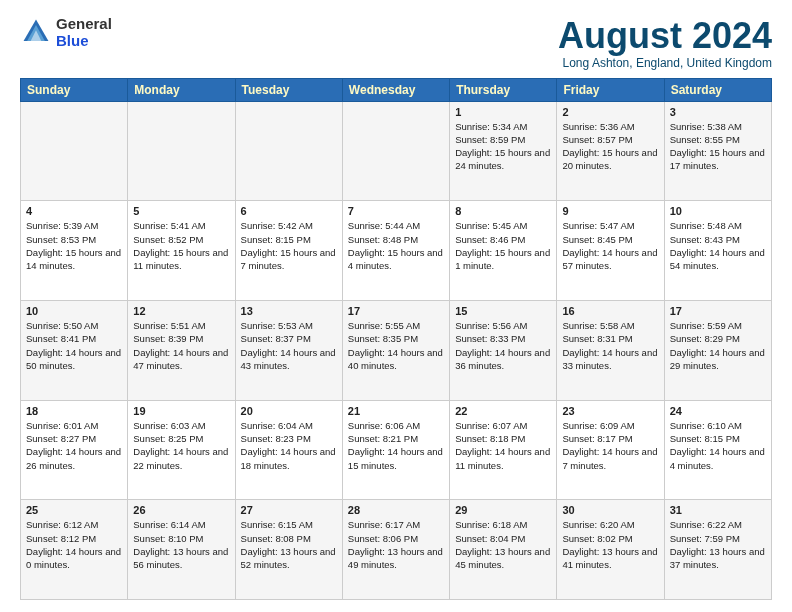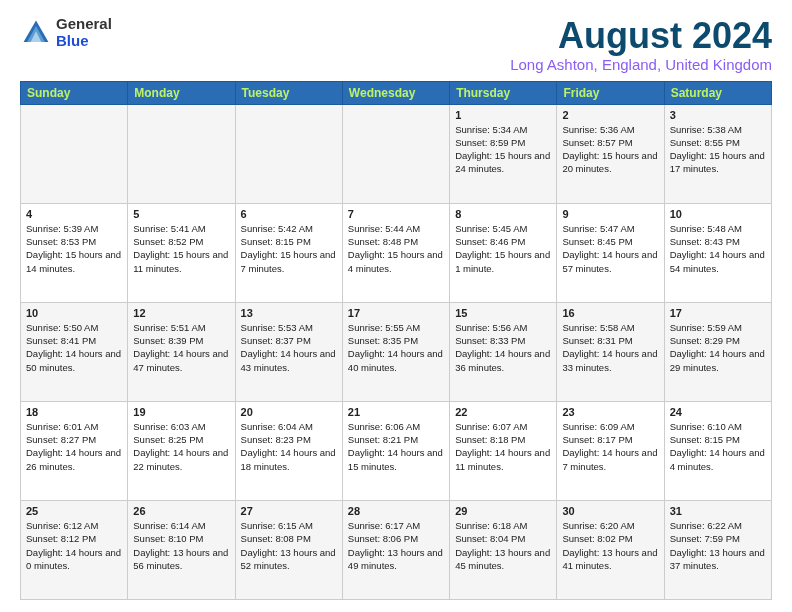--- a/index.html
+++ b/index.html
@@ -18,21 +18,21 @@
       flex-direction: column;
     }
     .header {
       display: flex;
       align-items: flex-start;
       justify-content: space-between;
       margin-bottom: 8px;
     }
     .logo {
       display: flex;
-      align-items: center;
+      align-items: flex-start;
       gap: 4px;
     }
     .logo-text {
       display: flex;
       flex-direction: column;
       line-height: 1.1;
     }
     .logo-general {
       font-size: 15px;
       font-weight: bold;
@@ -50,37 +50,37 @@
     .title-block {
       text-align: right;
     }
     .month-year {
       font-size: 36px;
       font-weight: bold;
       color: #0c4a6e;
       line-height: 1.1;
     }
     .location {
-      font-size: 15px;
-      color: #8b5cf6;
+      font-size: 12px;
+      color: #0c4a6e;
       font-weight: normal;
     }
     .calendar {
       flex: 1;
       display: flex;
       flex-direction: column;
     }
     table {
       width: 100%;
       border-collapse: collapse;
       flex: 1;
     }
     thead tr th {
       background: #2a6db5;
-      color: #bef264;
+      color: #fef9c3;
       font-size: 12px;
       font-weight: bold;
       padding: 4px 6px;
       text-align: left;
       border: 1px solid #1a5a9a;
     }
     tbody tr td {
       border: 1px solid #ccc;
       vertical-align: top;
       padding: 4px 5px;

